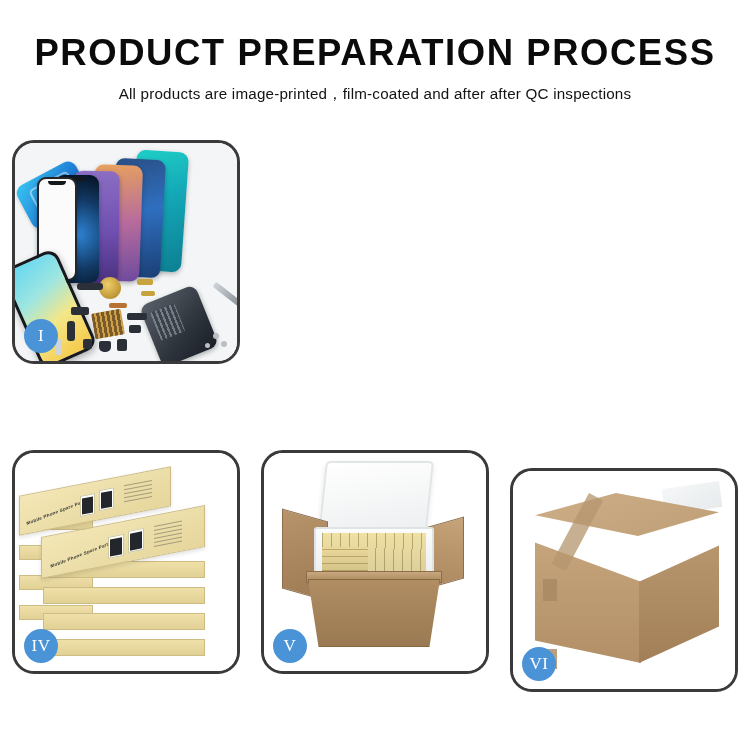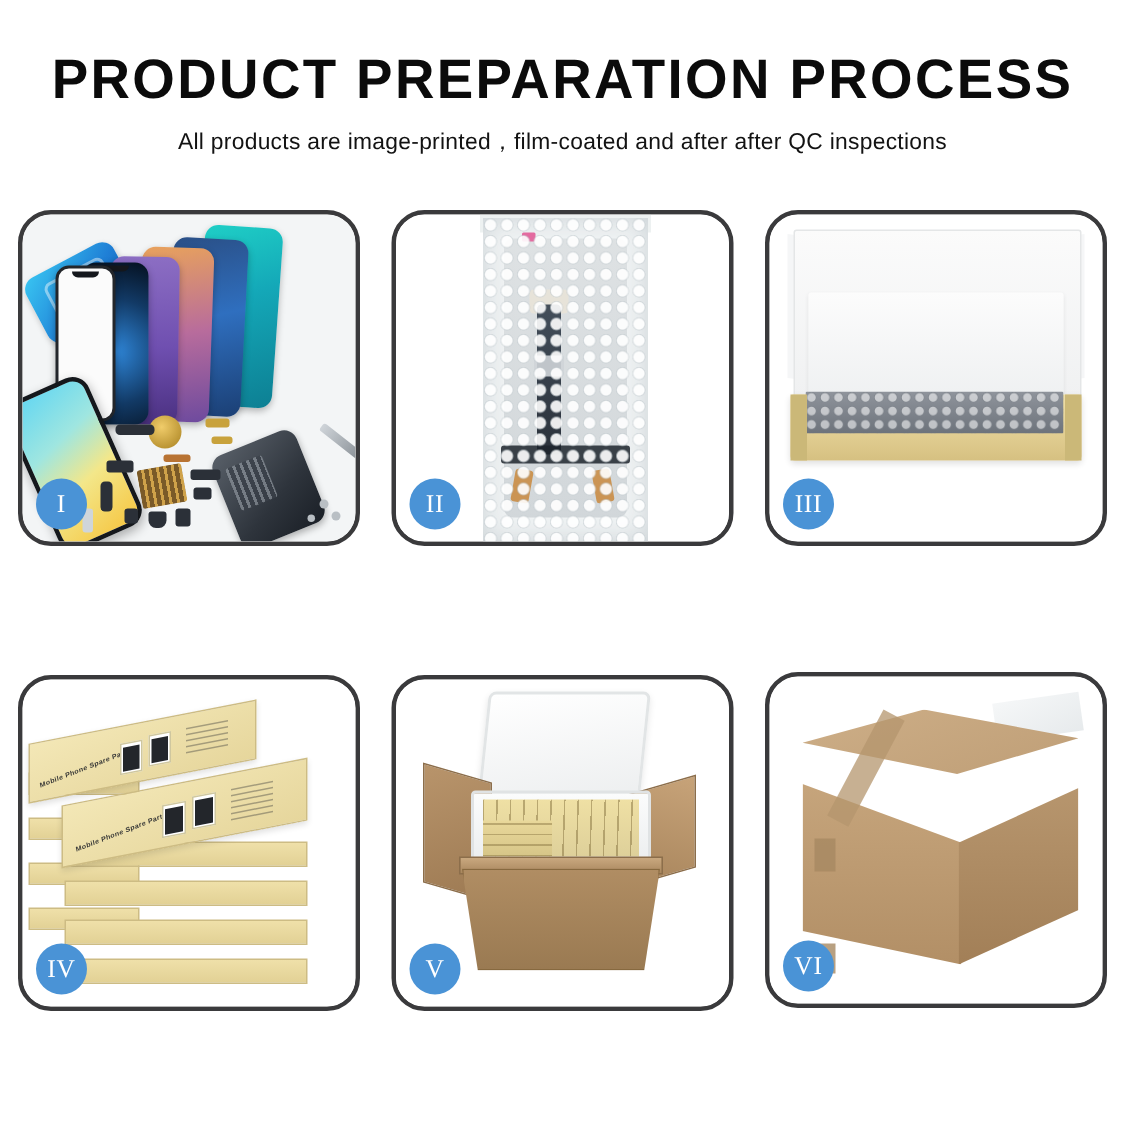--- a/index.html
+++ b/index.html
@@ -23,21 +23,21 @@
   }
 
   
   .grid{position:absolute;left:12px;top:140px;width:728px;height:540px;}
   .panel{
     position:absolute;width:228px;height:224px;
     border:3px solid #3a3a3c;border-radius:22px;background:#ffffff;
     box-sizing:border-box;overflow:hidden;
   }
   .p1{left:0;top:0}.p2{left:249px;top:0}.p3{left:498px;top:0}
-  .p4{left:0;top:310px}.p5{left:249px;top:310px}.p6{left:498px;top:308px}
+  .p4{left:0;top:310px}.p5{left:249px;top:310px}.p6{left:498px;top:328px}
 
   .scene{position:absolute;inset:0;overflow:hidden;border-radius:19px;}
 
   .badge{
     position:absolute;left:9px;bottom:8px;width:34px;height:34px;border-radius:50%;
     background:#4a93d6;color:#fff;font-family:"Liberation Serif","DejaVu Serif",serif;
     font-size:17px;display:flex;align-items:center;justify-content:center;
     letter-spacing:.5px;z-index:40;
   }
 
@@ -248,51 +248,21 @@
         <div class="part" style="left:114px;top:182px;width:12px;height:8px"></div>
         <div class="part" style="left:40px;top:196px;width:7px;height:16px;background:#cfd5da"></div>
         <div class="part copper" style="left:94px;top:160px;width:18px;height:5px"></div>
         <div class="part" style="left:198px;top:190px;width:6px;height:6px;background:#b9bfc4;border-radius:50%"></div>
         <div class="part" style="left:206px;top:198px;width:6px;height:6px;background:#b9bfc4;border-radius:50%"></div>
         <div class="part" style="left:190px;top:200px;width:5px;height:5px;background:#b9bfc4;border-radius:50%"></div>
       </div>
       <div class="badge">I</div>
     </div>
 
-    <div class="panel p2">
-      <div class="scene">
-        <div class="bagtop"></div>
-        <div class="bubblebag">
-          <div class="lcd"></div>
-          <div class="pinkdot"></div>
-          <div class="flexpad"></div>
-          <div class="flex"></div>
-          <div class="conn"></div>
-          <div class="bottomstrip"></div>
-          <div class="tab-l"></div>
-          <div class="tab-r"></div>
-          <div class="bubbles"></div>
-        </div>
-      </div>
-      <div class="badge">II</div>
-    </div>
-
-    <div class="panel p3">
-      <div class="scene">
-        <div class="b3lidflap-l"></div>
-        <div class="b3lidflap-r"></div>
-        <div class="b3lid"></div>
-        <div class="b3foam"></div>
-        <div class="b3tray"></div>
-        <div class="b3inner"></div>
-        <div class="b3sideL"></div>
-        <div class="b3sideR"></div>
-      </div>
-      <div class="badge">III</div>
-    </div>
+
 
     <div class="panel p4">
       <div class="scene">
         <div class="stack">
 
           <div class="sbox" style="left:4px;top:62px;width:74px;height:15px"></div>
           <div class="sbox" style="left:4px;top:92px;width:74px;height:15px"></div>
           <div class="sbox" style="left:4px;top:122px;width:74px;height:15px"></div>
           <div class="sbox" style="left:4px;top:152px;width:74px;height:15px"></div>
 

